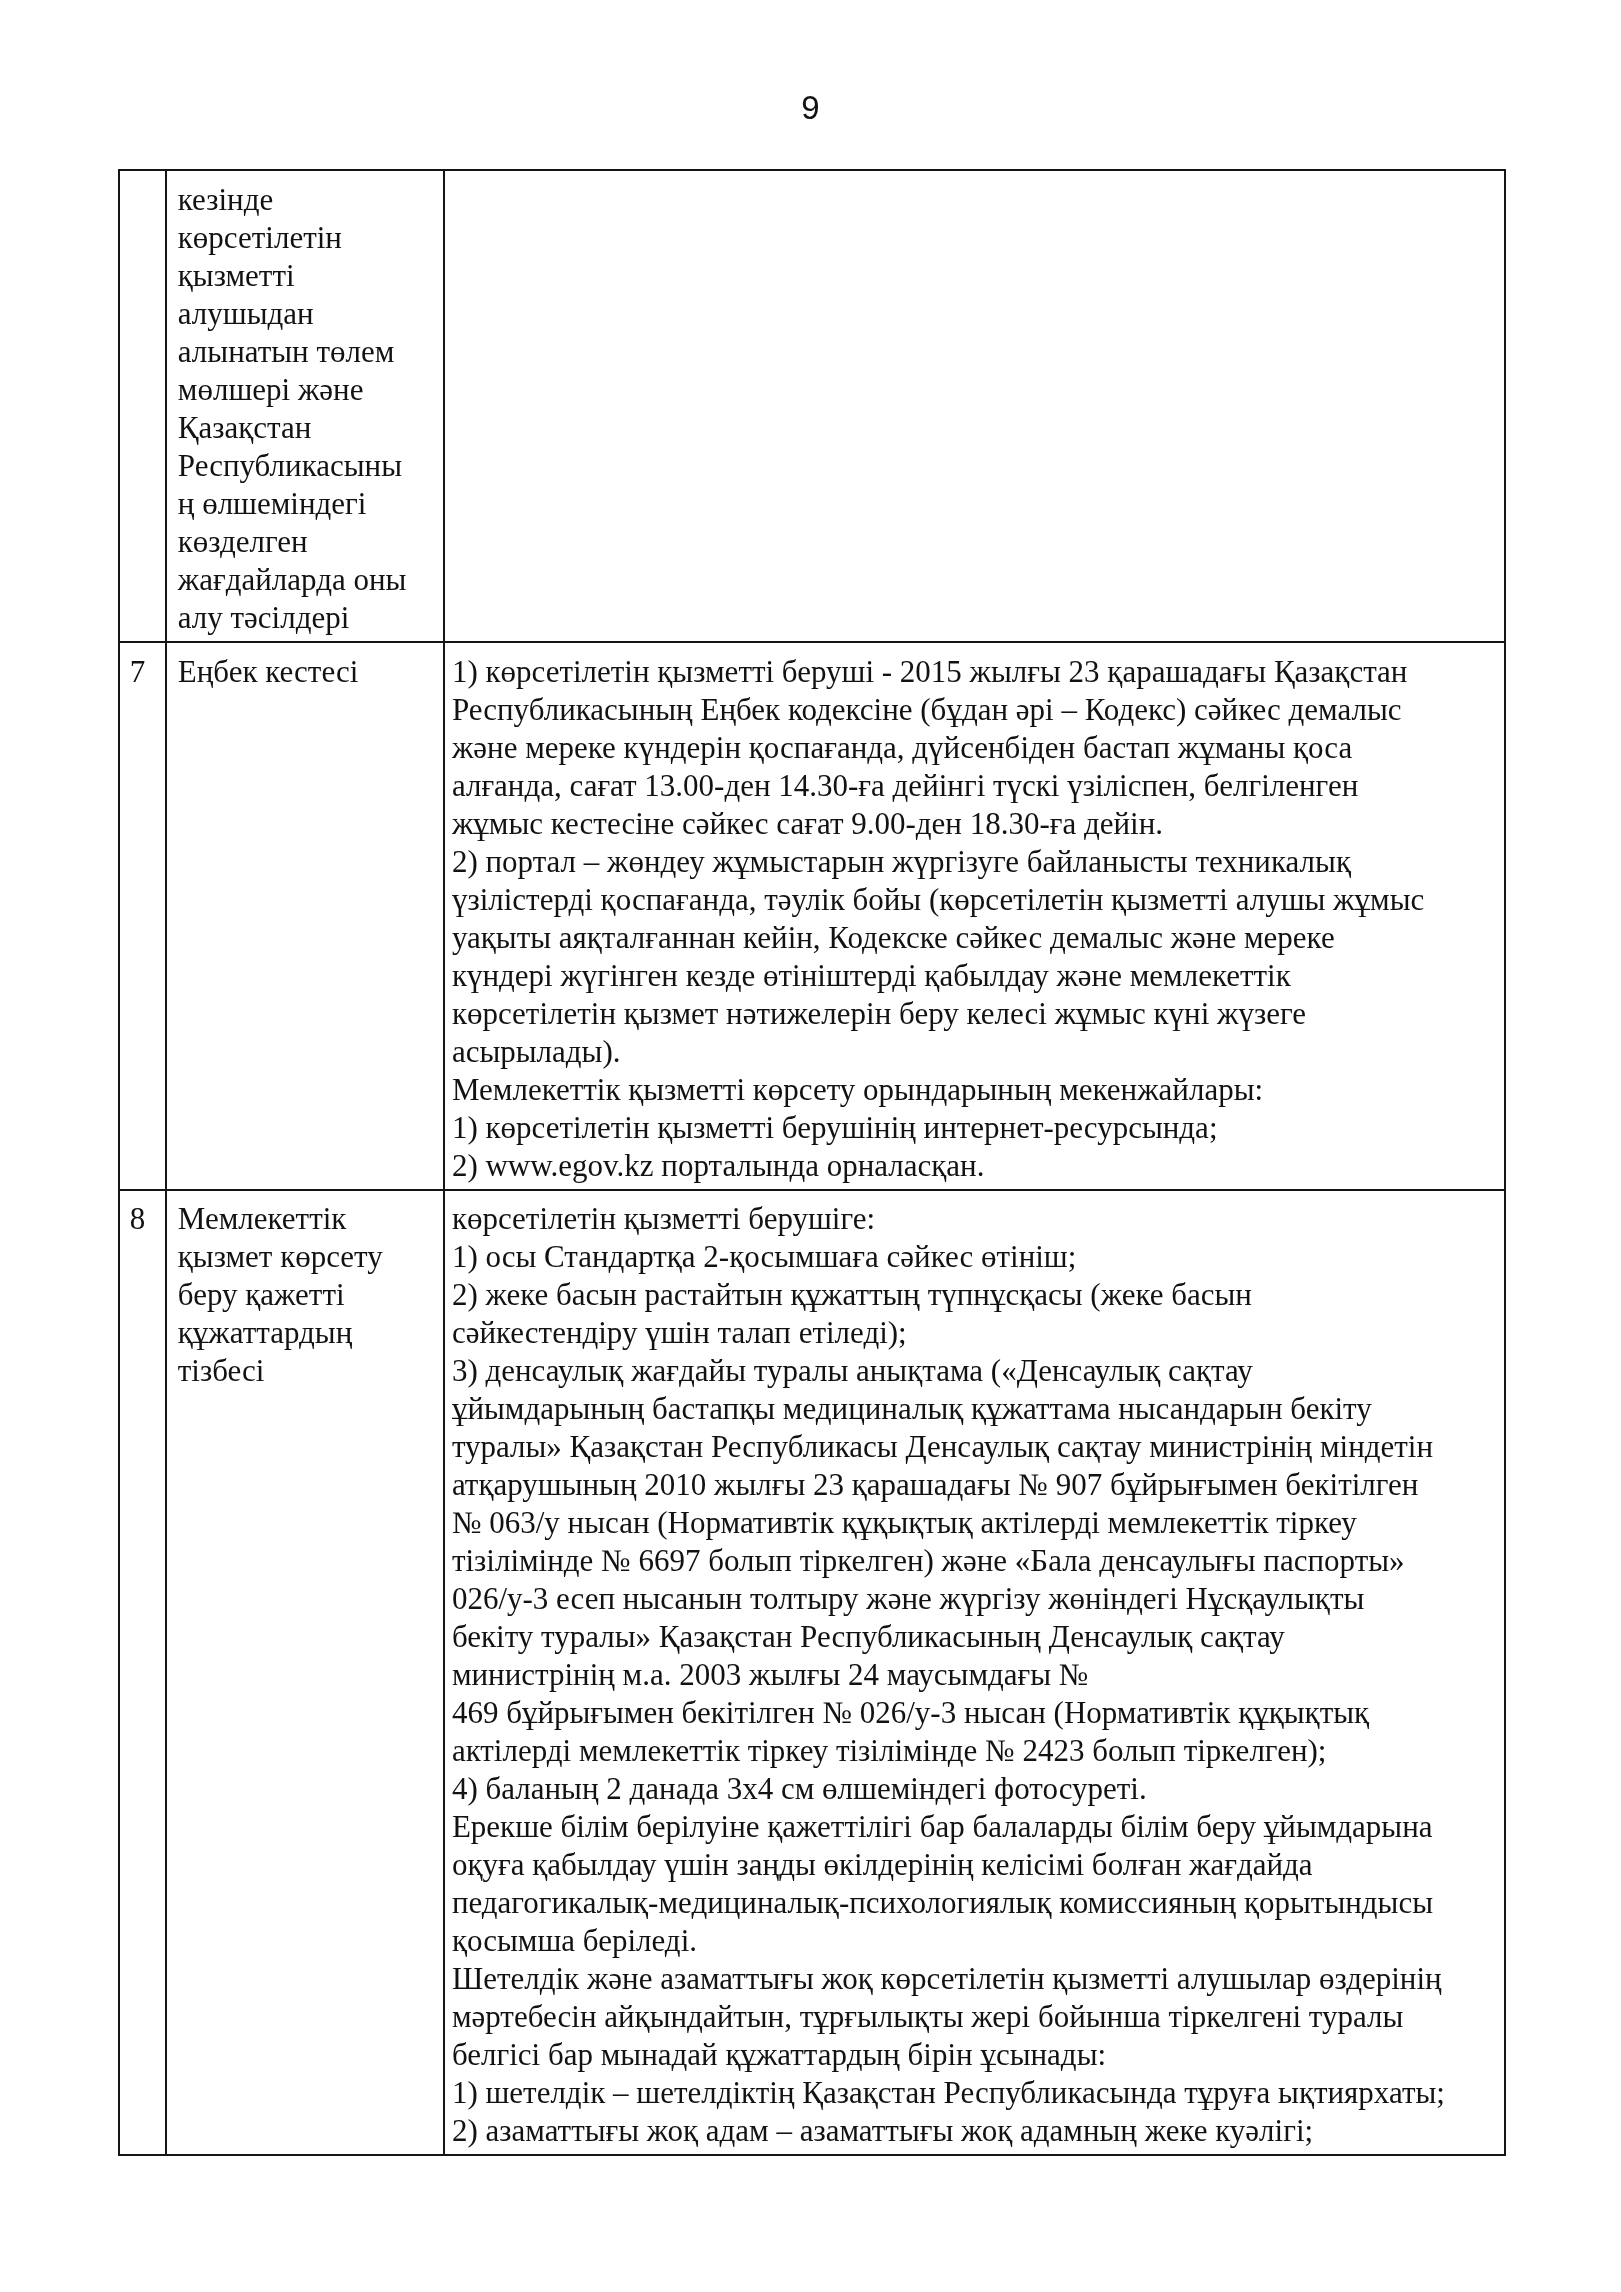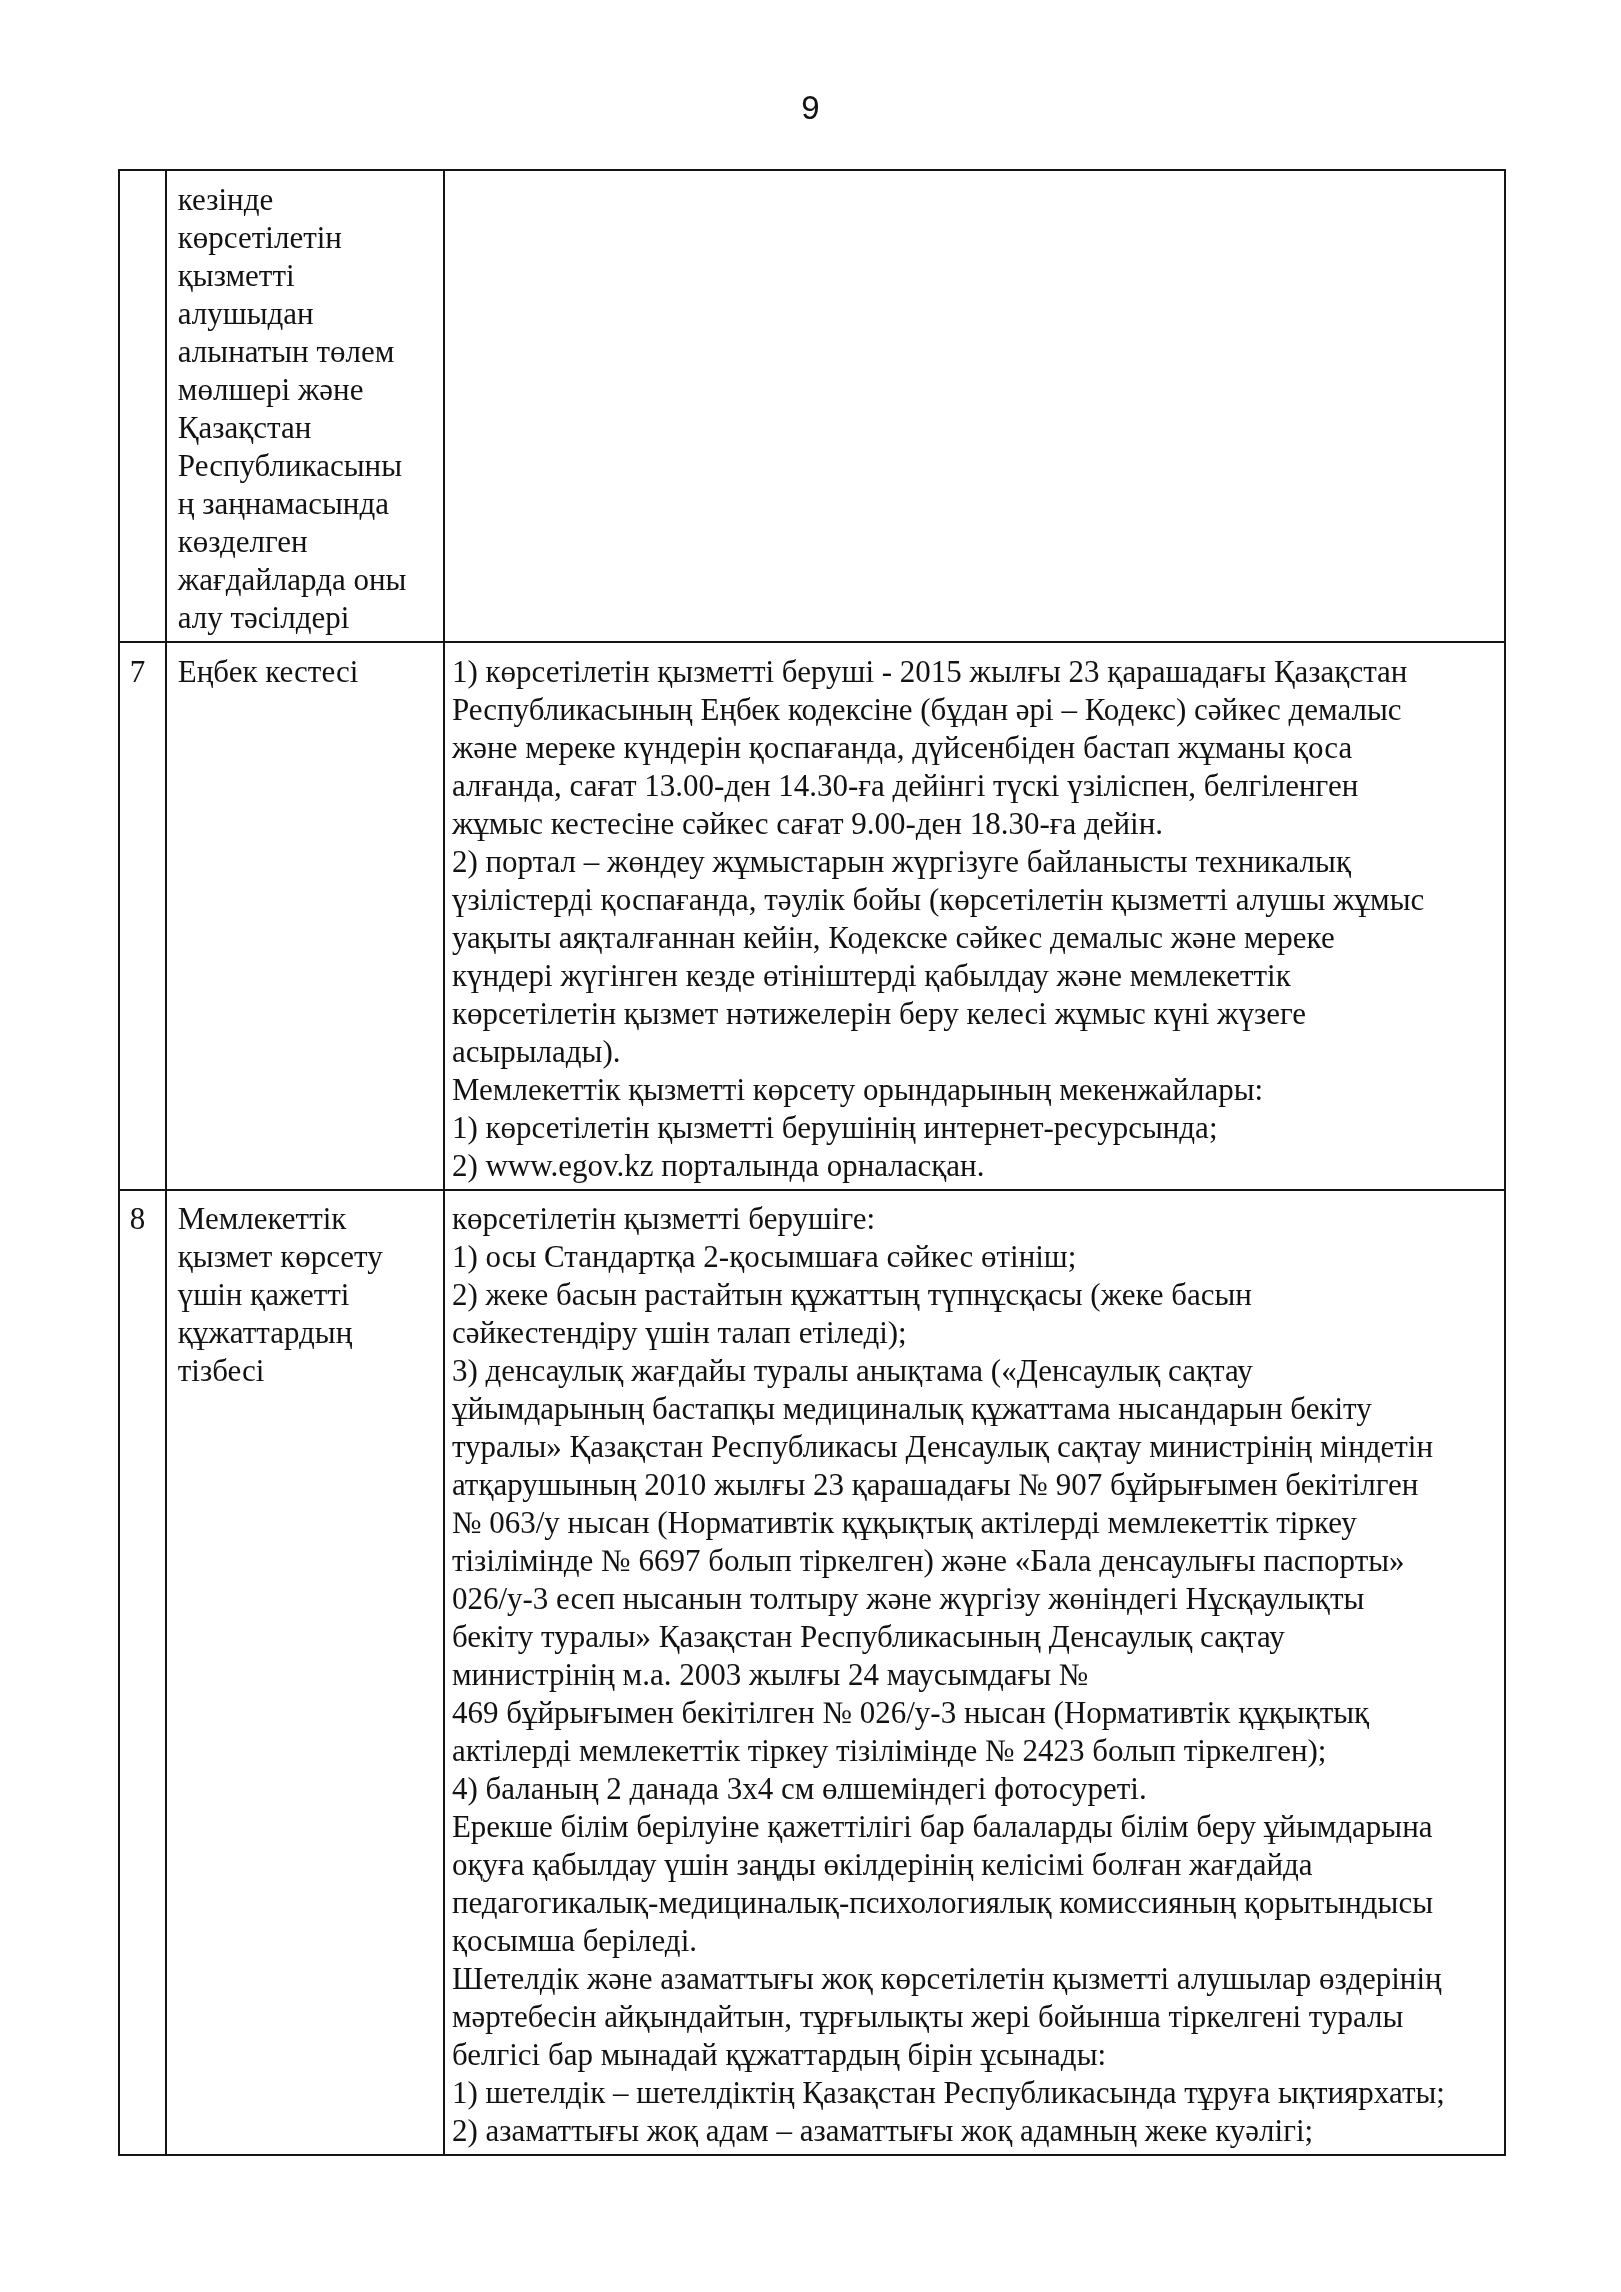--- a/index.html
+++ b/index.html
@@ -62,21 +62,21 @@
     <tr class="row-cont">
       <td class="cell-num"></td>
       <td class="cell-label">кезінде
 көрсетілетін
 қызметті
 алушыдан
 алынатын төлем
 мөлшері және
 Қазақстан
 Республикасыны
-ң заңнамасында
+ң өлшеміндегі
 көзделген
 жағдайларда оны
 алу тәсілдері</td>
       <td class="cell-content"></td>
     </tr>
     <tr class="row-seven">
       <td class="cell-num">7</td>
       <td class="cell-label">Еңбек кестесі</td>
       <td class="cell-content">1) көрсетілетін қызметті беруші - 2015 жылғы 23 қарашадағы Қазақстан
 Республикасының Еңбек кодексіне (бұдан әрі – Кодекс) сәйкес демалыс
@@ -90,21 +90,21 @@
 көрсетілетін қызмет нәтижелерін беру келесі жұмыс күні жүзеге
 асырылады).
 Мемлекеттік қызметті көрсету орындарының мекенжайлары:
 1) көрсетілетін қызметті берушінің интернет-ресурсында;
 2) www.egov.kz порталында орналасқан.</td>
     </tr>
     <tr class="row-eight">
       <td class="cell-num">8</td>
       <td class="cell-label">Мемлекеттік
 қызмет көрсету
-үшін қажетті
+беру қажетті
 құжаттардың
 тізбесі</td>
       <td class="cell-content">көрсетілетін қызметті берушіге:
 1) осы Стандартқа 2-қосымшаға сәйкес өтініш;
 2) жеке басын растайтын құжаттың түпнұсқасы (жеке басын
 сәйкестендіру үшін талап етіледі);
 3) денсаулық жағдайы туралы анықтама («Денсаулық сақтау
 ұйымдарының бастапқы медициналық құжаттама нысандарын бекіту
 туралы» Қазақстан Республикасы Денсаулық сақтау министрінің міндетін
 атқарушының 2010 жылғы 23 қарашадағы № 907 бұйрығымен бекітілген

